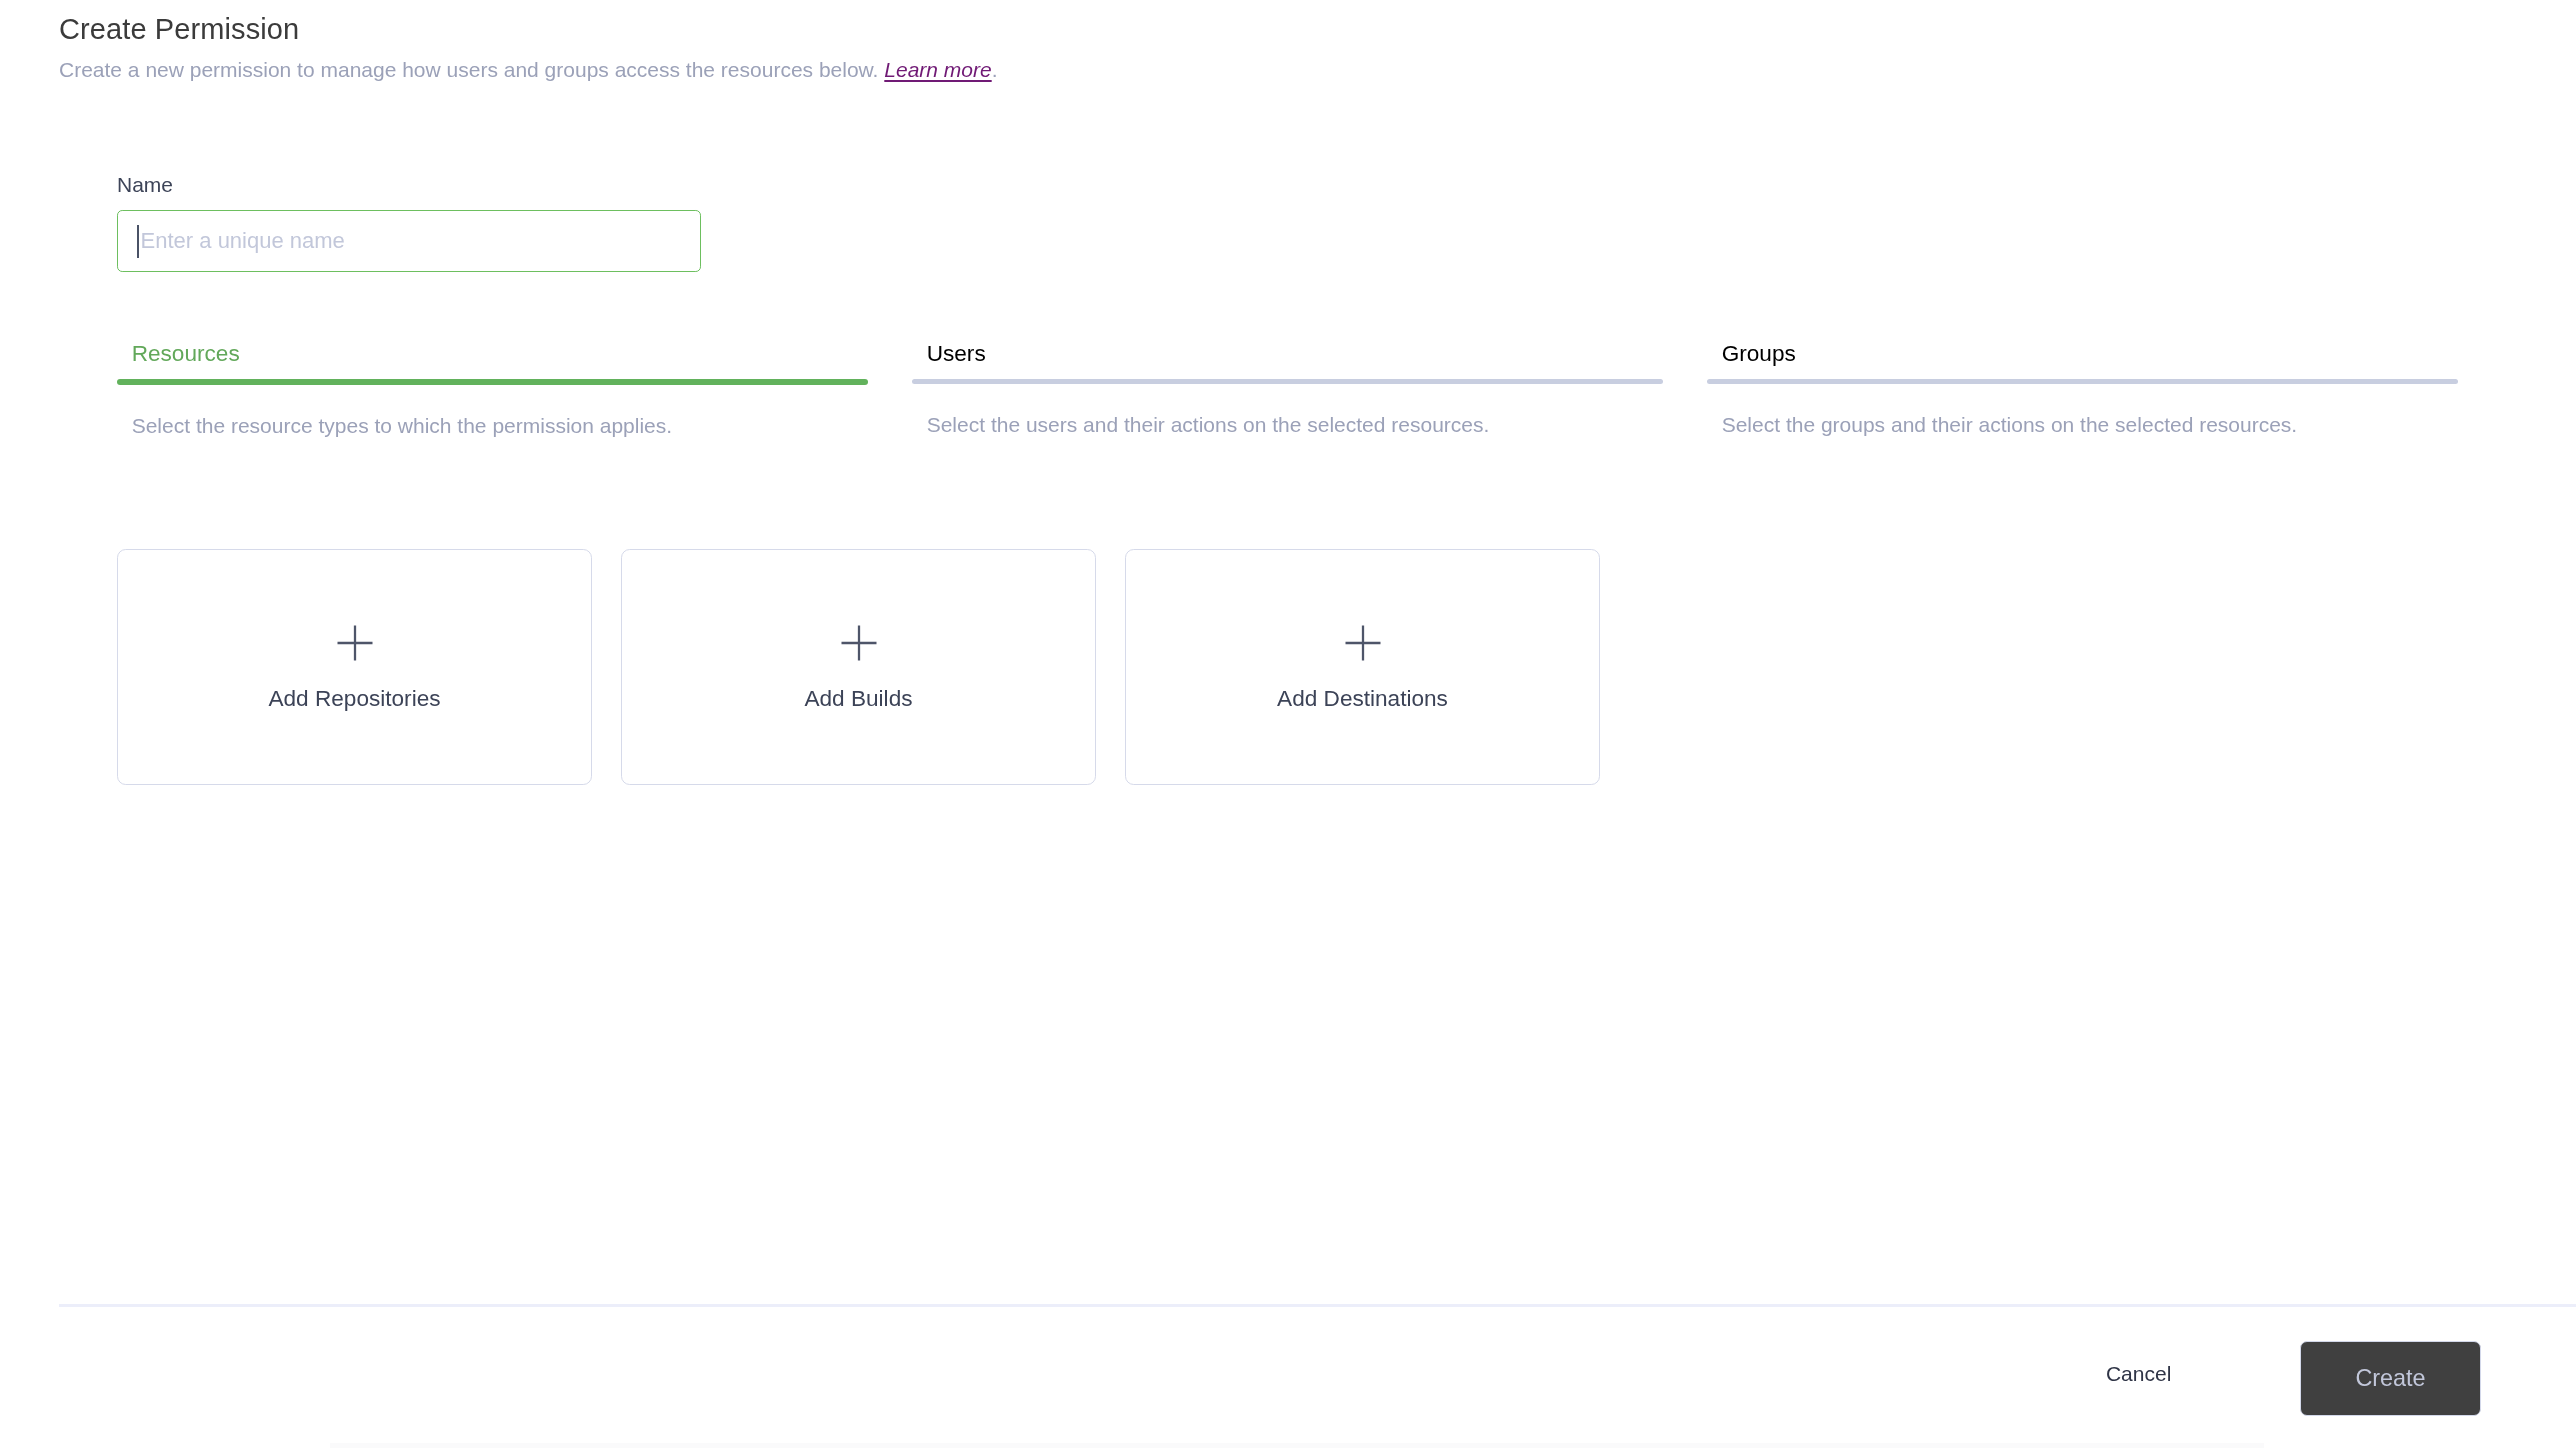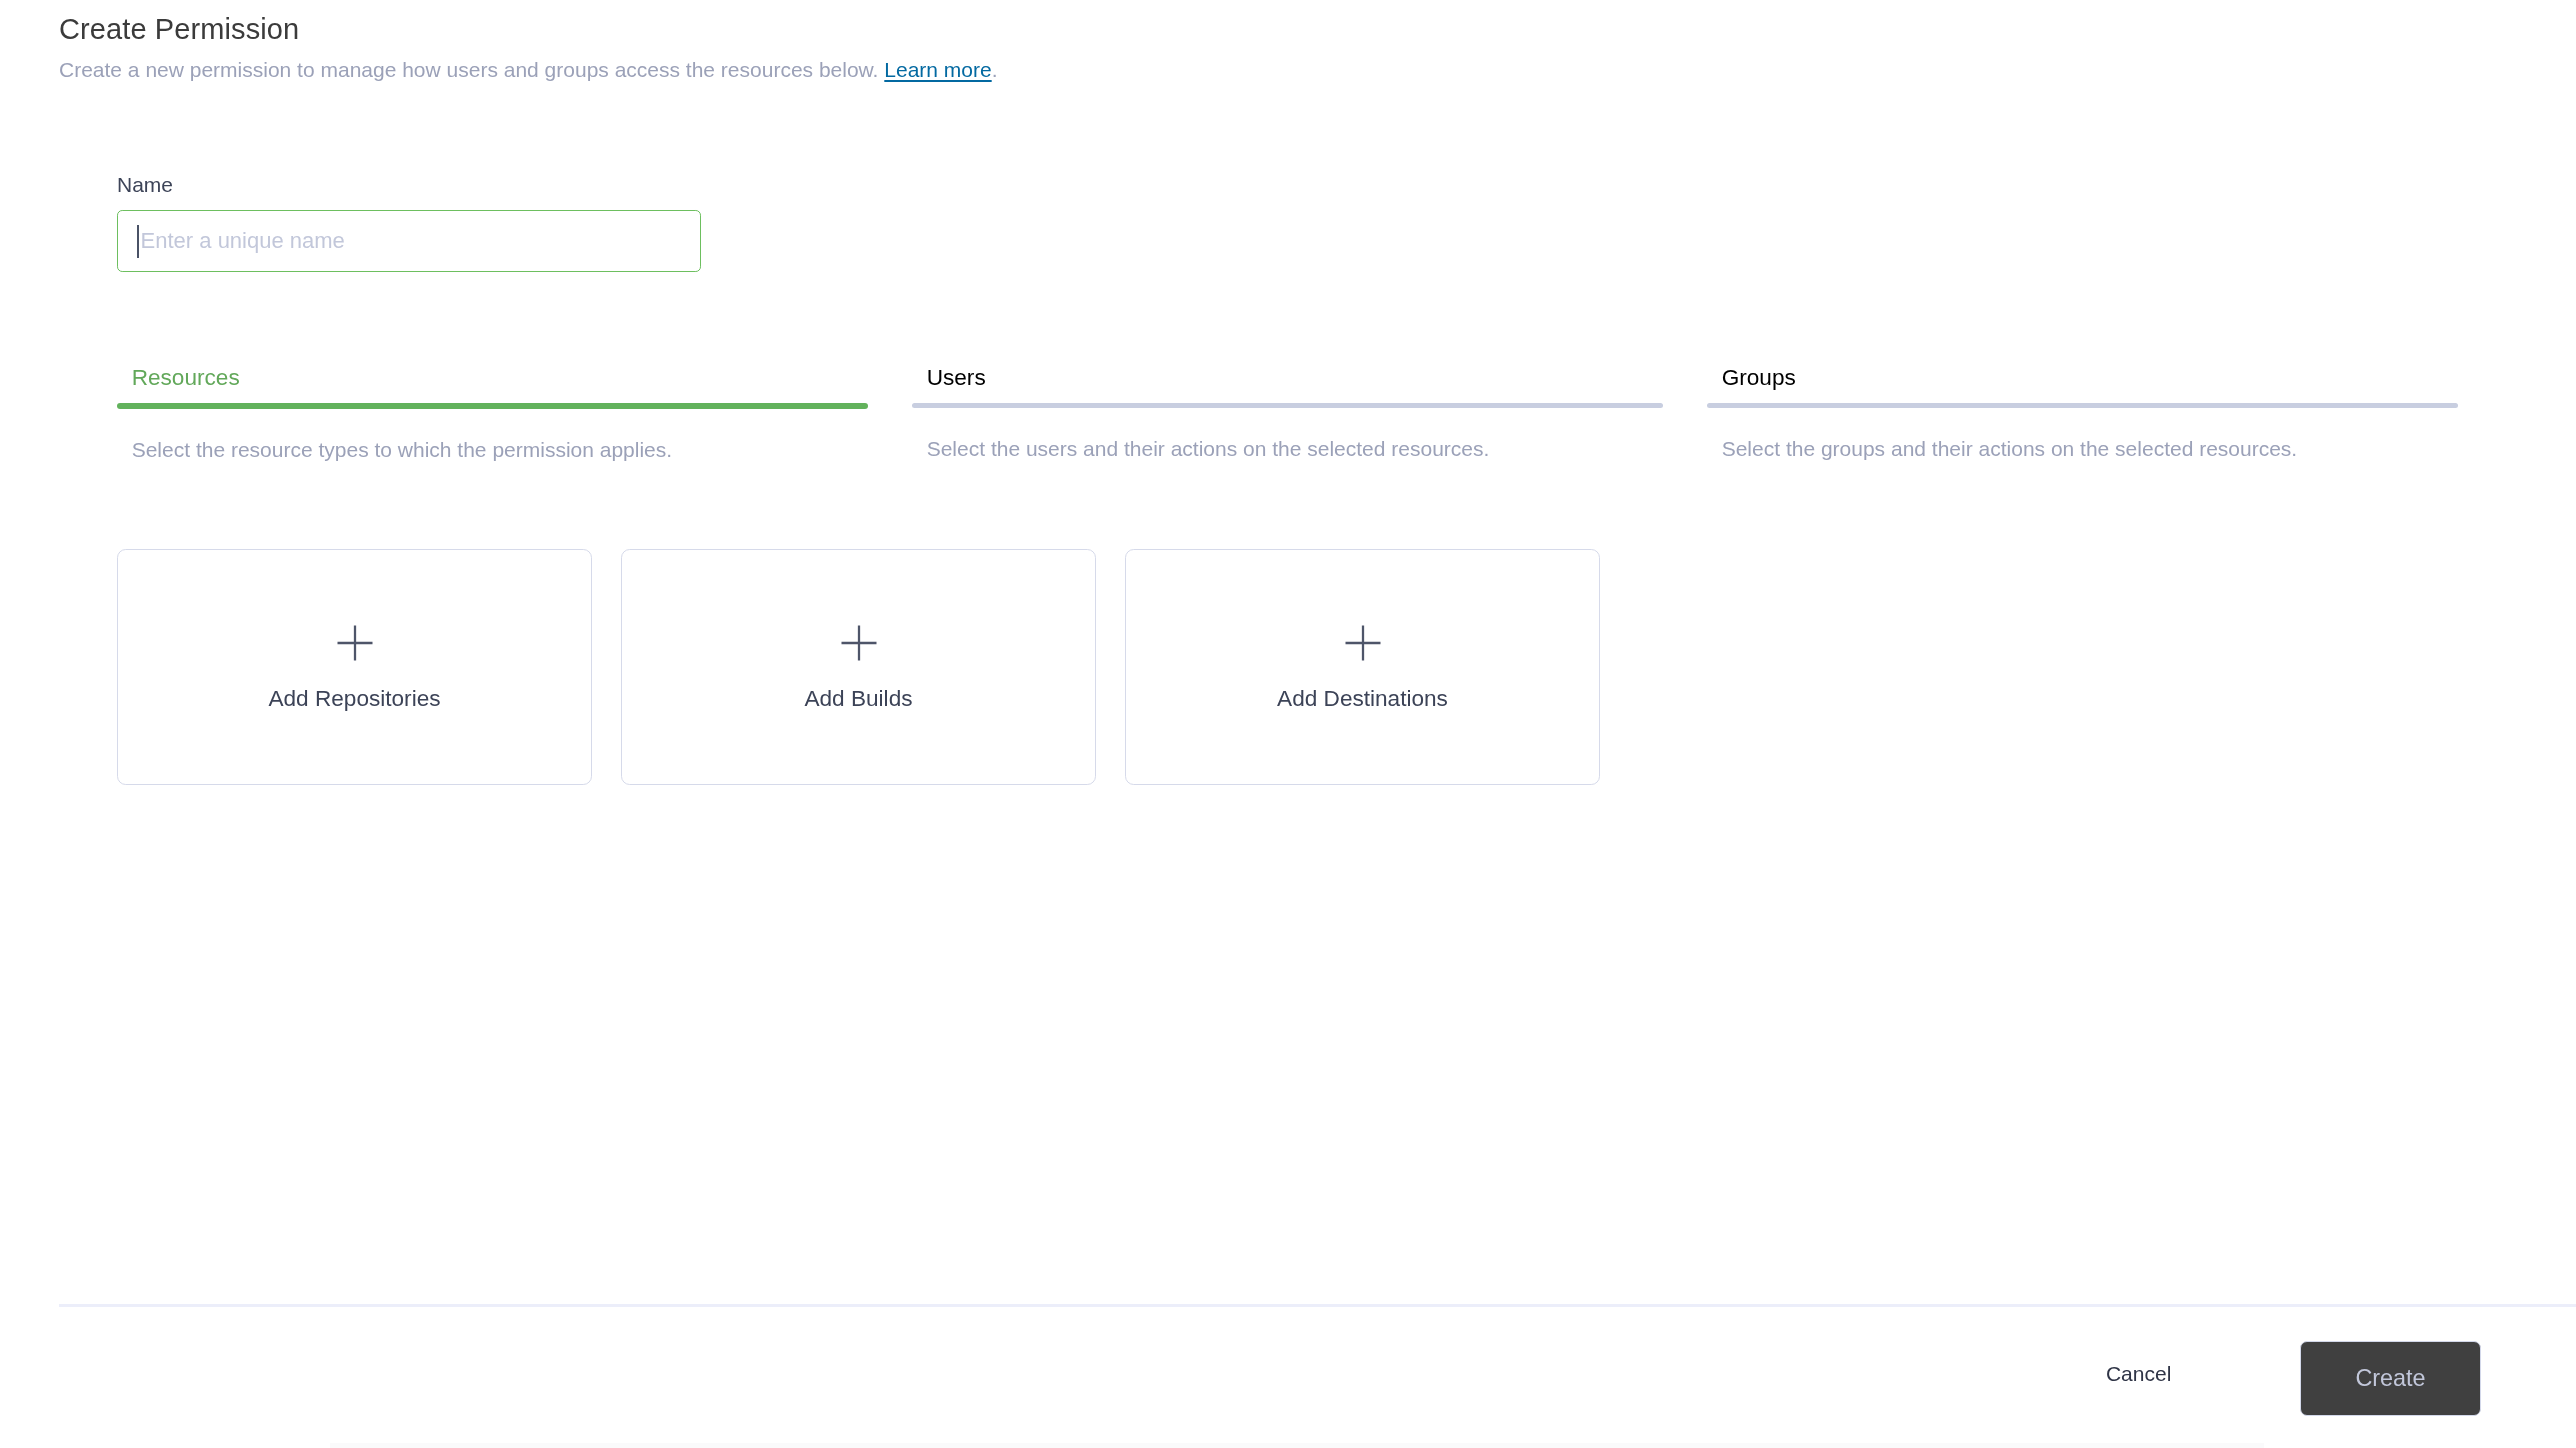--- a/index.html
+++ b/index.html
@@ -37,25 +37,26 @@
     letter-spacing: 0.1px;
   }
   .page-subtitle {
     margin-top: 10.4px;
     font-size: 21px;
     line-height: 26px;
     color: #9ba1b8;
     font-weight: 400;
   }
   .learn-more {
-    color: #0369a1;
+    color: #701a75;
     text-decoration: underline;
     text-underline-offset: 2.6px;
     cursor: pointer;
     font-weight: 400;
+    font-style: italic;
   }
   .subtitle-period { color: #9ba1b8; }
 
   
   .field-block {
     position: absolute;
     left: 117px;
     top: 173px;
     width: 670px;
   }
@@ -93,21 +94,21 @@
     top: 14.7px;
     width: 1.7px;
     height: 33px;
     background: #4a5266;
   }
 
   
   .tabs {
     position: absolute;
     left: 117px;
-    top: 364px;
+    top: 340px;
     width: 2377px;
     display: flex;
     gap: 8px;
   }
   .tab {
     width: 792px;
     box-sizing: border-box;
     padding-right: 35px;
     cursor: pointer;
   }

